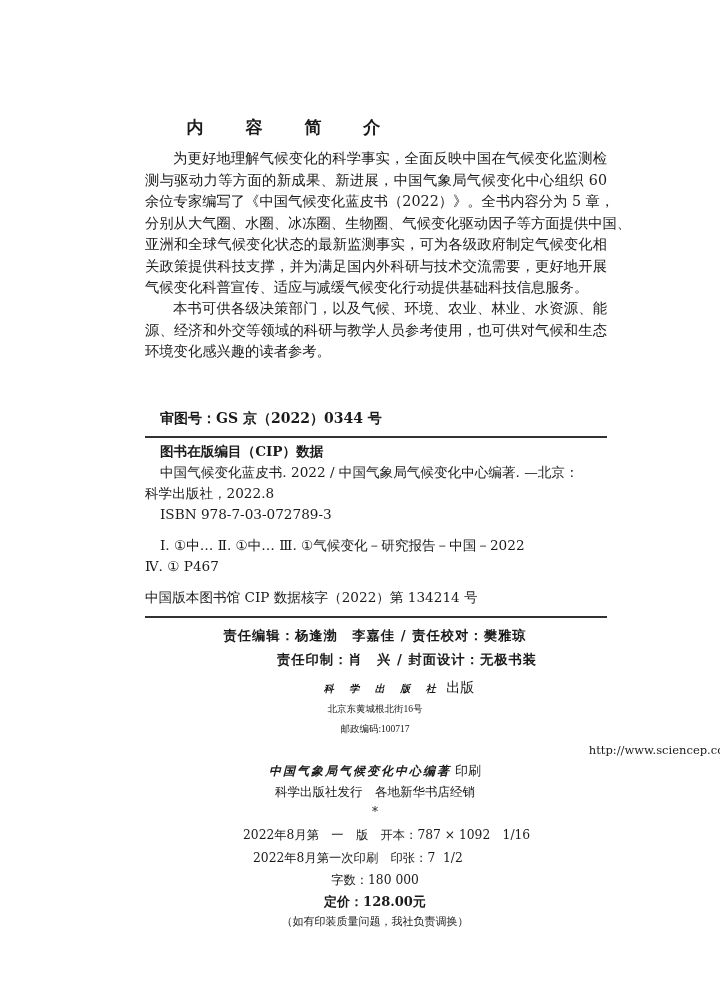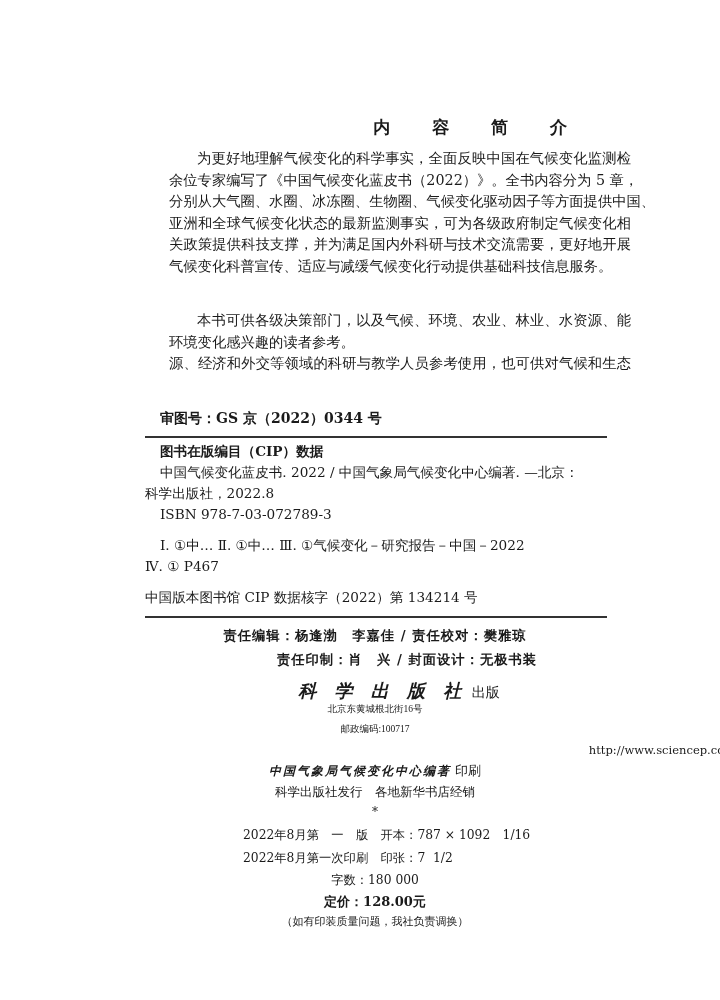--- a/index.html
+++ b/index.html
@@ -1,55 +1,56 @@
 <!DOCTYPE html>
 <html><head>
 <meta charset="utf-8">
 <style>
   html, body { margin: 0; padding: 0; background: #ffffff; }
   body { width: 720px; height: 1000px; position: relative; overflow: hidden;
          font-family: "DejaVu Serif", "Liberation Serif", serif; color: #1a1a1a; }
   .abs { position: absolute; }
-  .title { left: 0; width: 585px; top: 116px; text-align: right; font-size: 17px;
+  .title { left: 0; width: 585px; top: 116px; text-align: center; font-size: 17px;
            font-weight: bold; letter-spacing: 18px; font-family: "DejaVu Sans", sans-serif; }
-  .para { left: 145px; width: 462px; font-size: 14.3px; line-height: 21.5px; text-align: justify; margin-left: 24px; }
+  .para { left: 145px; width: 462px; font-size: 14.3px; line-height: 21.5px; text-align: justify; }
   .line { white-space: nowrap; text-align-last: justify; display: block; }
   .line.last { text-align-last: left; }
   .bold { font-weight: bold; }
   .gs { left: 160px; top: 410px; font-size: 14px; font-weight: bold; }
   .rule { left: 145px; width: 462px; height: 0; border-top: 2px solid #333; }
   .cip { left: 145px; width: 462px; font-size: 13.6px; line-height: 21px; }
   .cip .r { display: block; white-space: nowrap; }
   .cip .in { padding-left: 15px; }
   .center { left: 15px; width: 720px; text-align: center; }
   .credits { font-size: 13.3px; line-height: 22px; font-family: "DejaVu Sans", sans-serif; font-weight: bold; letter-spacing: 1px; }
   .small { font-size: 9.5px; font-family: Liberation Serif, serif; }
   .pub { font-size: 14px; }
-  .calli { font-style: italic; font-weight: bold; letter-spacing: 6px; font-size: 18px; margin-left: 48px; }
+  .calli { font-style: italic; font-weight: bold; letter-spacing: 6px; font-size: 10px; margin-left: 48px; }
   .calli2 { font-style: italic; font-weight: bold; letter-spacing: 2px; font-size: 12px; }
   .imp { font-size: 12.3px; }
 </style>
 </head>
 <body>
 
 <div class="abs title">内 容 简 介</div>
 
 <div class="abs para" style="top:148px;">
   <span class="line" style="padding-left:28px;">为更好地理解气候变化的科学事实，全面反映中国在气候变化监测检</span>
+  <span class="line">测与驱动力等方面的新成果、新进展，中国气象局气候变化中心组织 60</span>
   <span class="line">余位专家编写了《中国气候变化蓝皮书（2022）》。全书内容分为 5 章，</span>
   <span class="line">分别从大气圈、水圈、冰冻圈、生物圈、气候变化驱动因子等方面提供中国、</span>
   <span class="line">亚洲和全球气候变化状态的最新监测事实，可为各级政府制定气候变化相</span>
   <span class="line">关政策提供科技支撑，并为满足国内外科研与技术交流需要，更好地开展</span>
   <span class="line last">气候变化科普宣传、适应与减缓气候变化行动提供基础科技信息服务。</span>
 </div>
 
-<div class="abs para" style="top:310px;">
+<div class="abs para" style="top:298px;">
   <span class="line" style="padding-left:28px;">本书可供各级决策部门，以及气候、环境、农业、林业、水资源、能</span>
+  <span class="line">源、经济和外交等领域的科研与教学人员参考使用，也可供对气候和生态</span>
   <span class="line last">环境变化感兴趣的读者参考。</span>
-  <span class="line">源、经济和外交等领域的科研与教学人员参考使用，也可供对气候和生态</span>
 </div>
 
 <div class="abs gs">审图号：GS 京（2022）0344 号</div>
 
 <div class="abs rule" style="top:436px;"></div>
 
 <div class="abs cip" style="top:441px;">
   <span class="r in bold">图书在版编目（CIP）数据</span>
   <span class="r in">中国气候变化蓝皮书. 2022 / 中国气象局气候变化中心编著. —北京：</span>
   <span class="r">科学出版社，2022.8</span>
@@ -73,16 +74,16 @@
 <div class="abs center" style="top:743px; font-size:11.5px;text-align:right;">http://www.sciencep.com</div>
 
 <div class="abs center pub" style="top:762px; font-size:13px;">
   <span class="calli2">中国气象局气候变化中心编著</span>
   <span>印刷</span>
 </div>
 <div class="abs center" style="top:784px; font-size:12.5px;">科学出版社发行　各地新华书店经销</div>
 <div class="abs center" style="top:805px; font-size:12px;">*</div>
 
 <div class="abs imp" style="left:243px; top:827px; white-space:pre;">2022年8月第　一　版　开本：787 × 1092　1/16</div>
-<div class="abs imp" style="left:243px; top:850px; white-space:pre;">2022年8月第一次印刷　印张：7  1/2</div>
+<div class="abs imp" style="left:253px; top:850px; white-space:pre;">2022年8月第一次印刷　印张：7  1/2</div>
 <div class="abs center imp" style="top:872px;">字数：180 000</div>
 <div class="abs center imp bold" style="top:893px; font-size:13px;">定价：128.00元</div>
 <div class="abs center" style="top:914px; font-size:11px;">（如有印装质量问题，我社负责调换）</div>
 
 </body></html>

